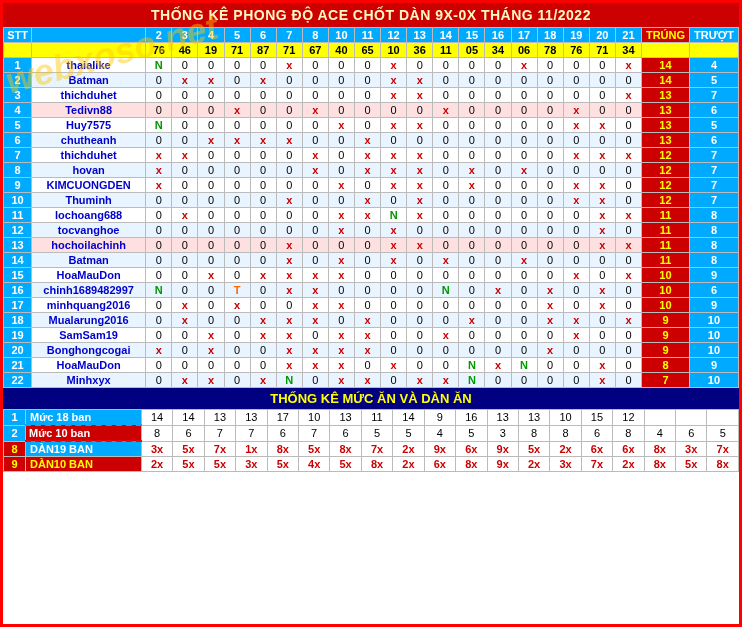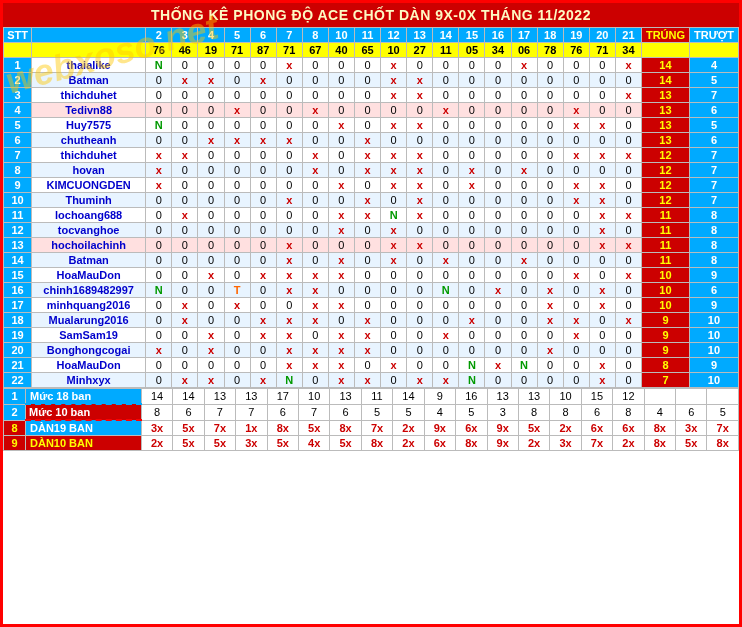--- a/index.html
+++ b/index.html
@@ -132,21 +132,21 @@
         <th>76</th>
         <th>46</th>
         <th>19</th>
         <th>71</th>
         <th>87</th>
         <th>71</th>
         <th>67</th>
         <th>40</th>
         <th>65</th>
         <th>10</th>
-        <th>27</th>
+        <th>36</th>
         <th>11</th>
         <th>05</th>
         <th>34</th>
         <th>06</th>
         <th>78</th>
         <th>76</th>
         <th>71</th>
         <th>34</th>
         <th></th>
         <th></th>
@@ -699,20 +699,21 @@
           <td class="val-0">0</td>
           <td class="val-0">0</td>
           <td class="val-x">x</td>
           <td class="val-0">0</td>
           <td style="background: rgb(204, 0, 0); color: rgb(255, 255, 0); font-weight: bold;">7</td>
           <td style="background: rgb(0, 170, 255); color: rgb(255, 255, 255); font-weight: bold;">10</td>
         </tr>
       </tbody>
   </table>
 
+  <div class="section-title">THỐNG KÊ MỨC ĂN VÀ DÀN ĂN</div>
 
   <table class="bottom-table">
     <tbody id="bottom-tbody">
     <tr>
           <td style="width: 22px; background: rgb(0, 170, 255); color: rgb(255, 255, 255); font-weight: bold;">1</td>
           <td style="text-align: left; padding-left: 4px; font-weight: bold; background: rgb(0, 170, 255); color: rgb(255, 255, 255);">Mức 18 ban</td>
           <td style="color: rgb(0, 0, 0);">14</td>
           <td style="color: rgb(0, 0, 0);">14</td>
           <td style="color: rgb(0, 0, 0);">13</td>
           <td style="color: rgb(0, 0, 0);">13</td>

